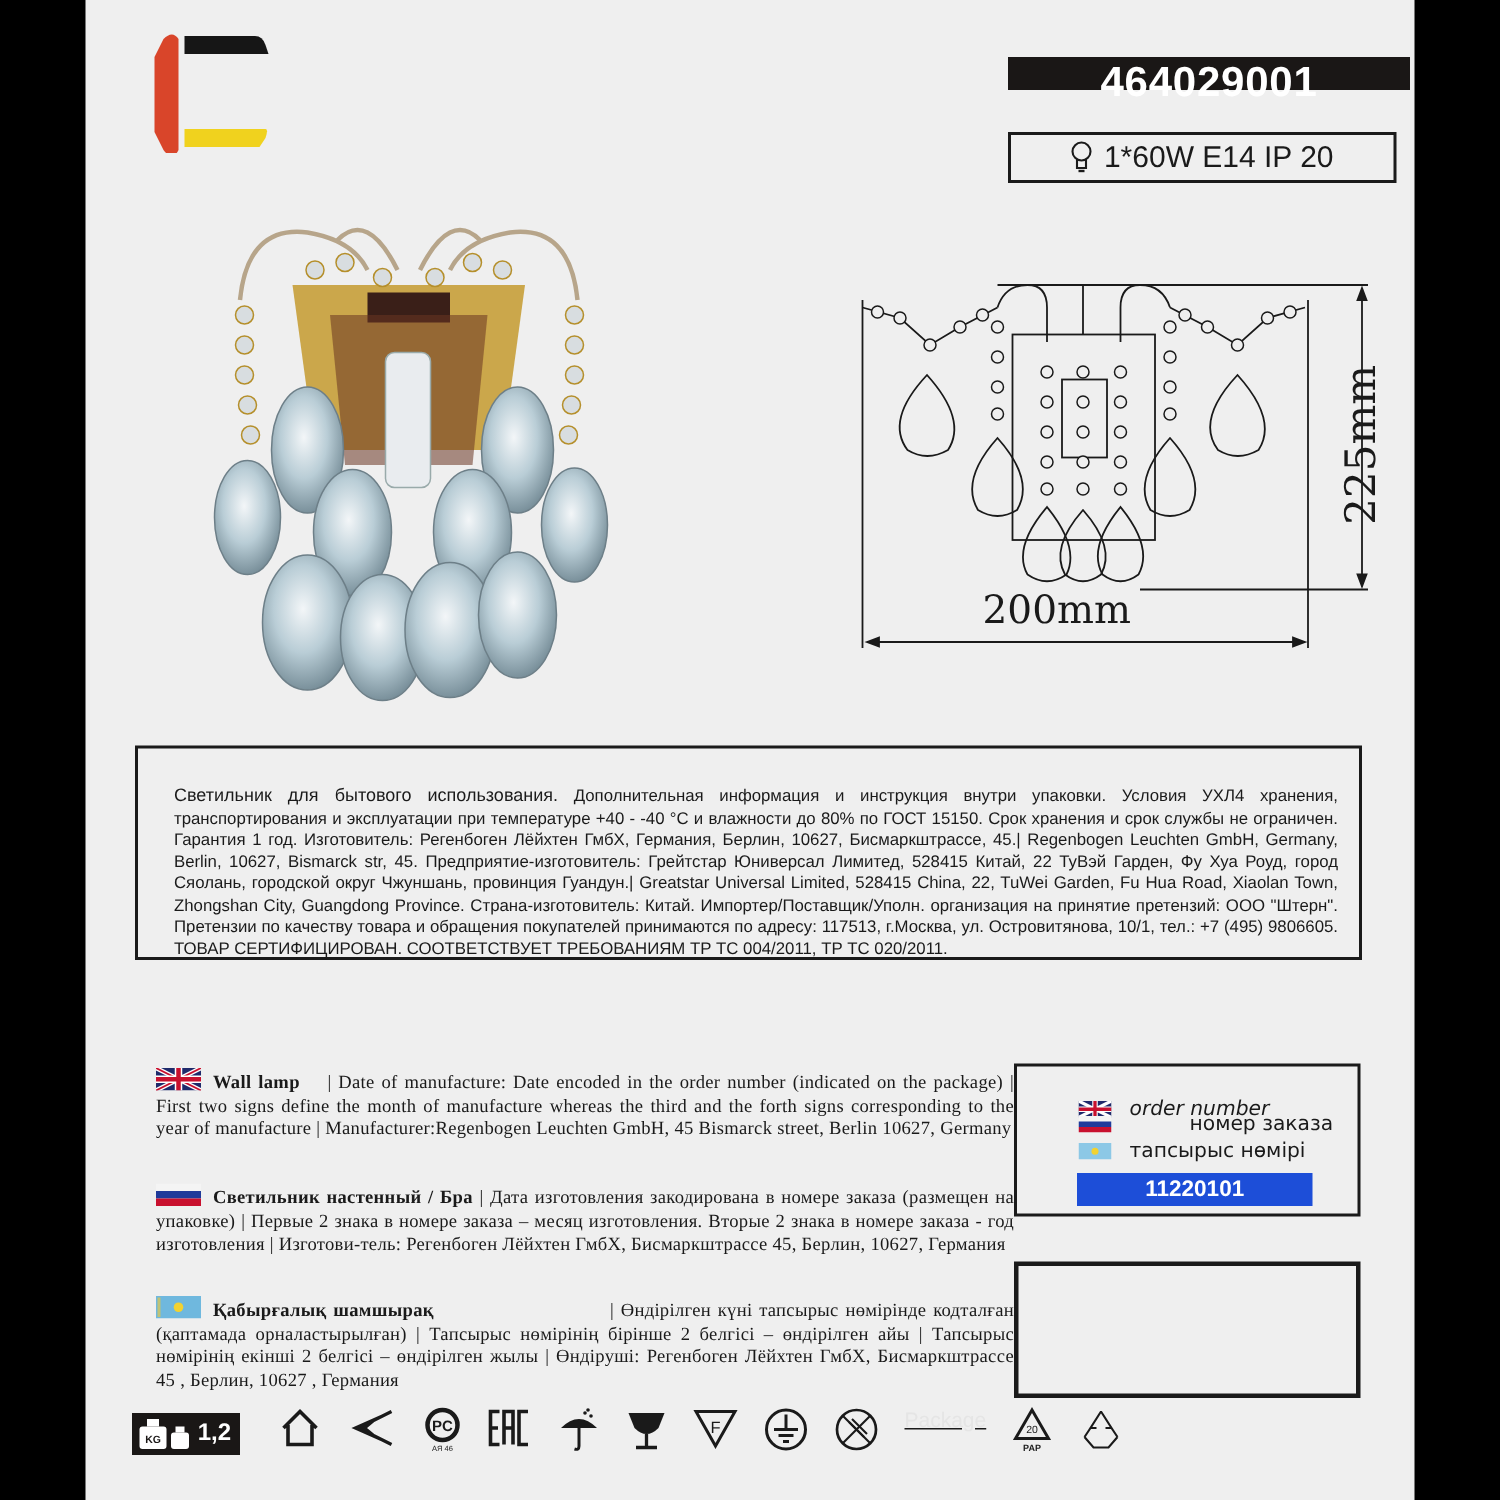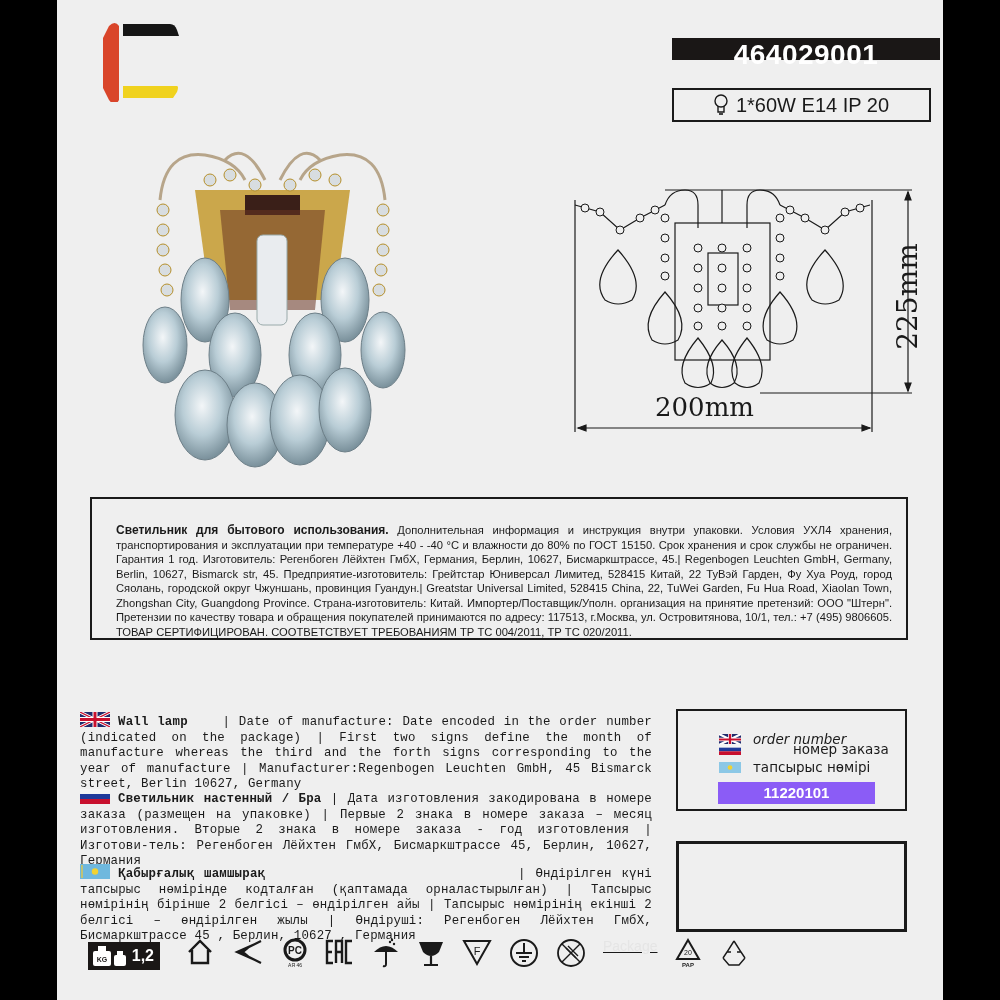--- a/index.html
+++ b/index.html
@@ -17,32 +17,32 @@
   .spec { left:632px; top:88px; width:255px; height:30px; border:2px solid #1a1a1a; font-family:"Liberation Sans", sans-serif; font-size:20px; display:flex; align-items:center; justify-content:center; gap:8px; color:#1a1a1a;margin-left:40px; }
 
   
   .photo { left:135px; top:140px; width:275px; height:330px; }
 
   
   .drawing { left:570px; top:180px; width:345px; height:260px; }
 
   
   .info { left:90px; top:497px; width:818px; height:143px; border:2px solid #1a1a1a; box-sizing:border-box; padding:24px 14px 0 24px; font-family:"Liberation Sans", sans-serif; font-size:11.2px; line-height:14.5px; text-align:justify; color:#1a1a1a; }
-  .info b { font-weight:bold; font-size:12px; }
-
-  
-  .lang { left:80px; width:572px; font-family:Liberation Mono, monospace; font-size:12.4px; line-height:15.6px; text-align:justify; color:#1a1a1a; letter-spacing:0.2px; }
+  .info b { font-weight:normal; font-size:12px; }
+
+  
+  .lang { left:104px; width:572px; font-family:Liberation Serif, serif; font-size:12.4px; line-height:15.6px; text-align:justify; color:#1a1a1a; letter-spacing:0.2px; }
   .lang b { font-weight:bold; }
   .flag { display:inline-block; width:30px; height:15px; vertical-align:-2px; margin-right:8px; }
 
   
   .order { left:676px; top:709px; width:231px; height:102px; border:2px solid #1a1a1a; box-sizing:border-box; }
   .order-row { position:absolute; left:41px; font-family:"DejaVu Sans", sans-serif; font-size:13.5px; line-height:16px; color:#1a1a1a; display:flex; align-items:center; }
   .order-row .flag { width:22px; height:11px; margin-right:12px; }
-  .order-num { position:absolute; left:40px; top:71px; width:157px; height:22px; background:#8b5cf6; color:#fff; font-family:"Liberation Sans", sans-serif; font-weight:bold; font-size:15px; text-align:center; line-height:22px; }
+  .order-num { position:absolute; left:40px; top:71px; width:157px; height:22px; background:#1d4ed8; color:#fff; font-family:"Liberation Sans", sans-serif; font-weight:bold; font-size:15px; text-align:center; line-height:22px; }
 
   .empty-box { left:676px; top:841px; width:231px; height:91px; border:3px solid #1a1a1a; box-sizing:border-box; }
 
   
   .weight { left:88px; top:942px; width:72px; height:28px; background:#1a1716; color:#fff; display:flex; align-items:center; justify-content:flex-end; padding-right:6px; box-sizing:border-box; font-family:"Liberation Sans", sans-serif; font-weight:bold; font-size:16px; }
   .icons { left:186px; top:938px; height:36px; display:flex; align-items:flex-start; gap:17px;text-decoration:underline; }
   .icons svg { display:block; }
   .pkg { font-family:"Liberation Sans", sans-serif; font-size:14px; color:#e5e5e5; }
 </style>
 </head>

